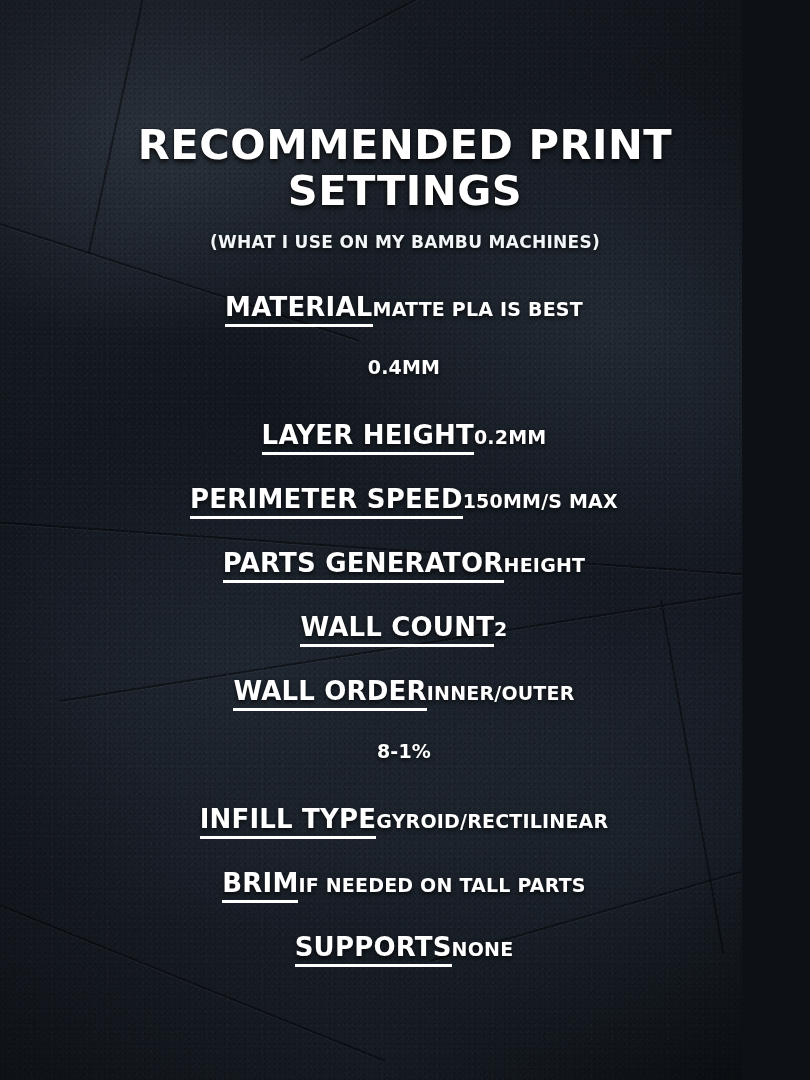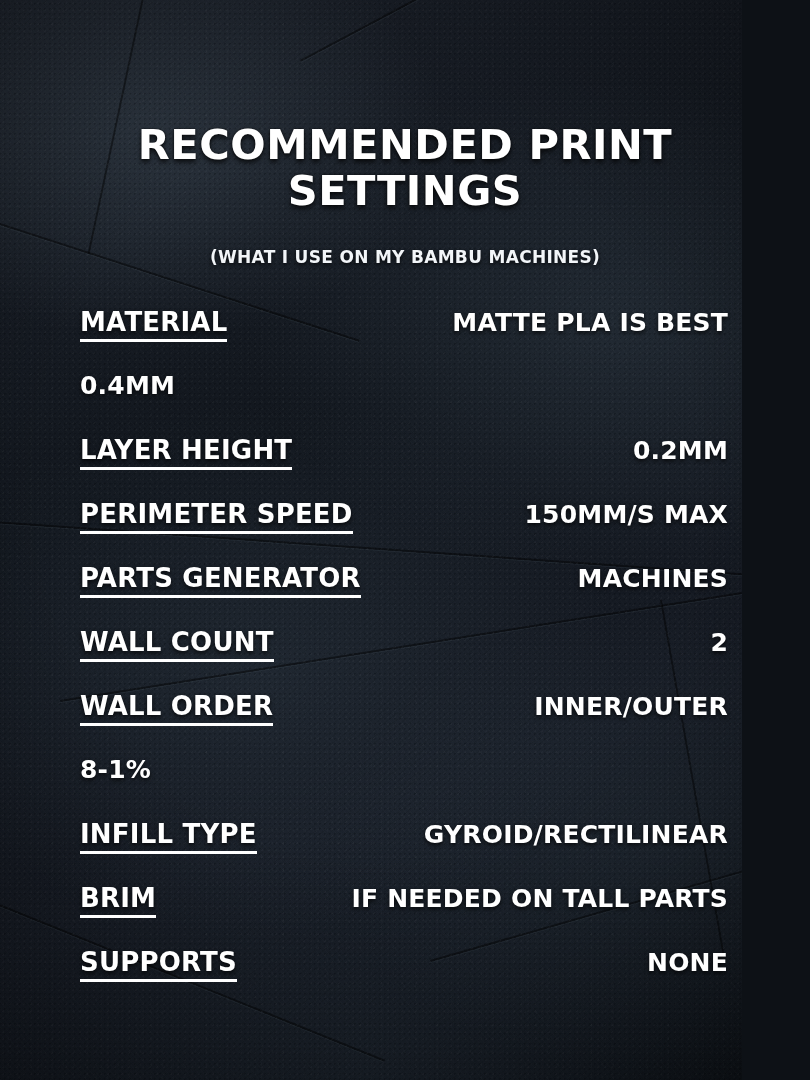--- a/index.html
+++ b/index.html
@@ -81,55 +81,55 @@
     font-weight: bold;
     font-size: 40px;
     letter-spacing: 0.5px;
     transform: scaleX(1.04);
     text-shadow:
       0 3px 5px rgba(0,0,0,0.75),
       0 0 2px rgba(0,0,0,0.7);
   }
   .subtitle {
     text-align: center;
-    margin-top: 33px;
+    margin-top: 18px;
     color: #f2f5f8;
     font-family: "DejaVu Sans", sans-serif;
     font-weight: bold;
     font-size: 17px;
     letter-spacing: 0.3px;
     text-shadow: 0 2px 4px rgba(0,0,0,0.7);
   }
 
   .rows {
     margin-top: 40px;
   }
   .row {
     display: flex;
     align-items: baseline;
-    justify-content: space-between;
+    justify-content: center;
     height: 64px;
     padding: 0 16px 0 14px;
   }
   .label {
     color: #ffffff;
     font-family: "DejaVu Sans", sans-serif;
     font-weight: bold;
     font-size: 26px;
     letter-spacing: 0.2px;
     white-space: nowrap;
     border-bottom: 3px solid #ffffff;
     padding-bottom: 2px;
     text-shadow: 0 2px 4px rgba(0,0,0,0.75);
   }
   .value {
     color: #ffffff;
     font-family: "DejaVu Sans", sans-serif;
     font-weight: bold;
-    font-size: 25px;
+    font-size: 19px;
     letter-spacing: 0.2px;
     white-space: nowrap;
     text-align: right;
     text-shadow: 0 2px 4px rgba(0,0,0,0.75);
   }
 </style>
 </head>
 <body>
 
 <div id="poster">
@@ -169,21 +169,21 @@
         <span class="value">0.2MM</span>
       </div>
 
       <div class="row">
         <span class="label">PERIMETER SPEED</span>
         <span class="value">150MM/S MAX</span>
       </div>
 
       <div class="row">
         <span class="label">PARTS GENERATOR</span>
-        <span class="value">MACHINES</span>
+        <span class="value">HEIGHT</span>
       </div>
 
       <div class="row">
         <span class="label">WALL COUNT</span>
         <span class="value">2</span>
       </div>
 
       <div class="row">
         <span class="label">WALL ORDER</span>
         <span class="value">INNER/OUTER</span>

